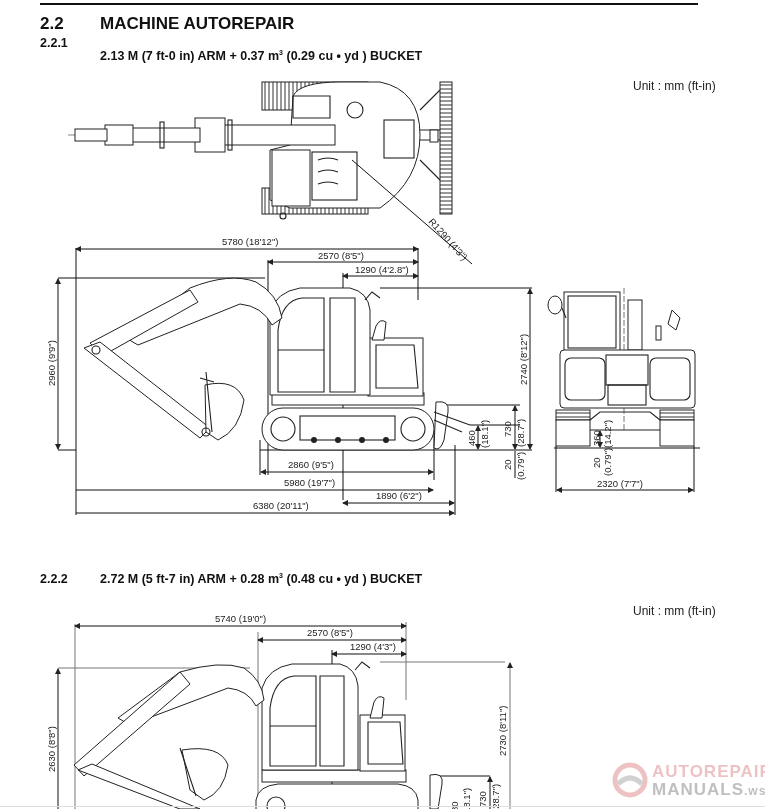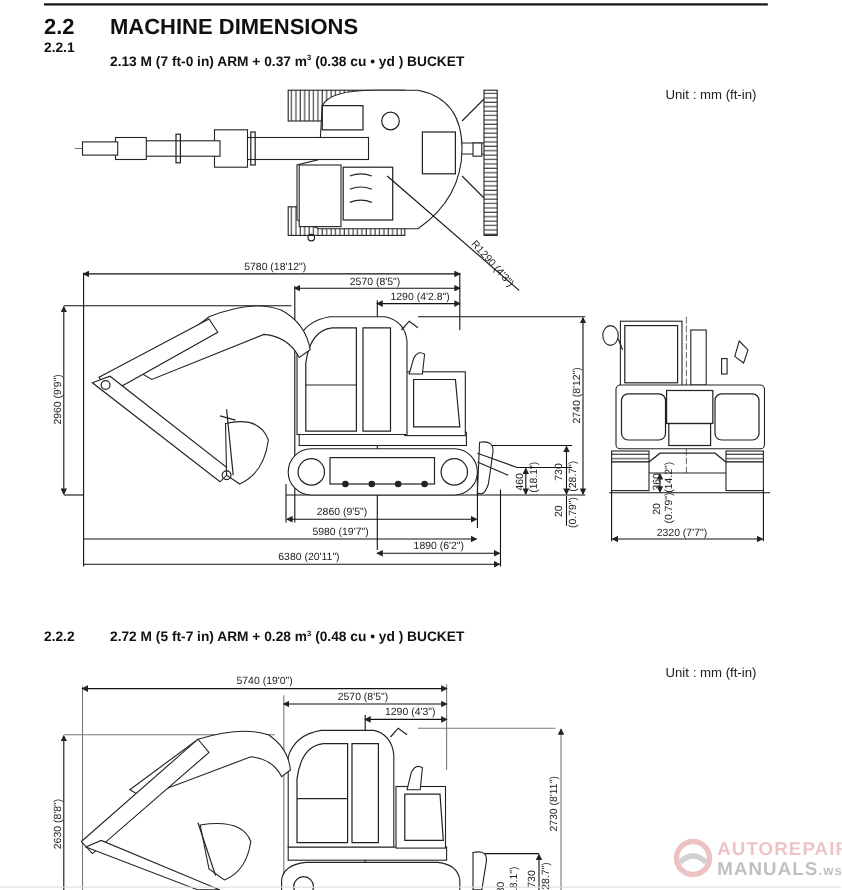--- a/index.html
+++ b/index.html
@@ -1,42 +1,42 @@
 <!DOCTYPE html>
 <html><head>
 <meta charset="utf-8">
 <style>
   html,body{margin:0;padding:0;background:#fff;}
   body{width:765px;height:809px;position:relative;overflow:hidden;font-family:"Liberation Sans",sans-serif;color:#111;}
   .topline{position:absolute;left:40px;top:3px;width:658px;height:2px;background:#111;}
-  .h2{position:absolute;top:14px;font-size:20px;font-weight:bold;}
+  .h2{position:absolute;top:14px;font-size:17px;font-weight:bold;}
   .h3{position:absolute;font-size:12.5px;font-weight:bold;}
-  .unit{position:absolute;font-size:12px;color:#222;}
+  .unit{position:absolute;font-size:12px;color:#222;margin-left:28px;}
   svg{position:absolute;left:0;top:0;}
   .dim{font-family:"Liberation Sans",sans-serif;font-size:9.5px;fill:#222;}
   .ln{stroke:#111;stroke-width:1;fill:none;}
   .lg{stroke:#777;stroke-width:1;fill:none;}
   .dr{stroke:#222;stroke-width:1.1;fill:none;}
   .drf{stroke:#222;stroke-width:1;fill:#fff;}
   .wm{position:absolute;left:612px;top:760px;opacity:.45;}
   .wm .t1{position:absolute;left:40px;top:2px;font-size:17px;font-weight:bold;color:#d97a7a;letter-spacing:1px;white-space:nowrap;}
   .wm .t2{position:absolute;left:40px;top:20px;font-size:17px;font-weight:bold;color:#737373;letter-spacing:1px;white-space:nowrap;}
   .wm .t2 small{font-size:12px;}
   .bottomrule{position:absolute;left:0;top:806px;width:765px;height:1px;background:#ddd;}
 </style>
 </head>
 <body>
 
 <div class="topline"></div>
 
 <div class="h2" style="left:40px;">2.2</div>
-<div class="h2" style="left:100px;">MACHINE DIMENSIONS</div>
+<div class="h2" style="left:100px;">MACHINE AUTOREPAIR</div>
 
 <div class="h3" style="left:40px;top:36px;">2.2.1</div>
-<div class="h3" style="left:100px;top:49px;"><span>2.13 M (7 ft-0 in) ARM + 0.37 m</span><sup style="font-size:7px;">3</sup><span> (0.38 cu • yd ) BUCKET</span></div>
+<div class="h3" style="left:100px;top:49px;"><span>2.13 M (7 ft-0 in) ARM + 0.37 m</span><sup style="font-size:7px;">3</sup><span> (0.29 cu • yd ) BUCKET</span></div>
 <div class="unit" style="left:605px;top:79px;">Unit : mm (ft-in)</div>
 
 <div class="h3" style="left:40px;top:572px;">2.2.2</div>
 <div class="h3" style="left:100px;top:572px;"><span>2.72 M (5 ft-7 in) ARM + 0.28 m</span><sup style="font-size:7px;">3</sup><span> (0.48 cu • yd ) BUCKET</span></div>
 <div class="unit" style="left:605px;top:604px;">Unit : mm (ft-in)</div>
 
 <svg width="765" height="809" viewBox="0 0 765 809">
   <defs>
     <marker id="ar" markerWidth="6" markerHeight="6" refX="5" refY="3" orient="auto">
         <path d="M0,0 L6,3 L0,6 z" fill="#222"></path>

